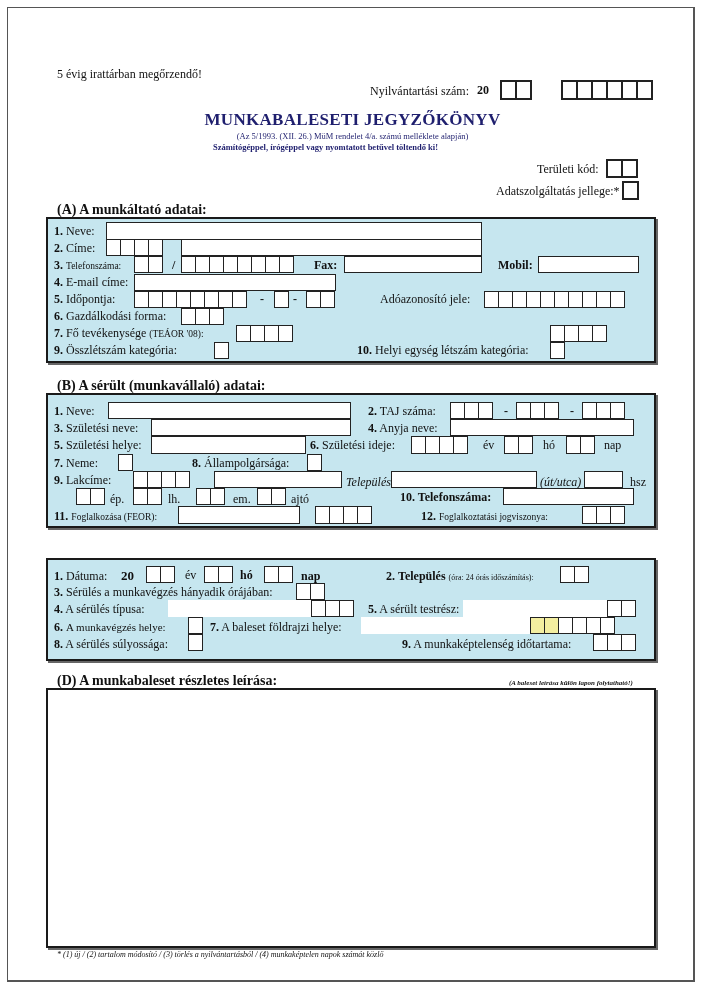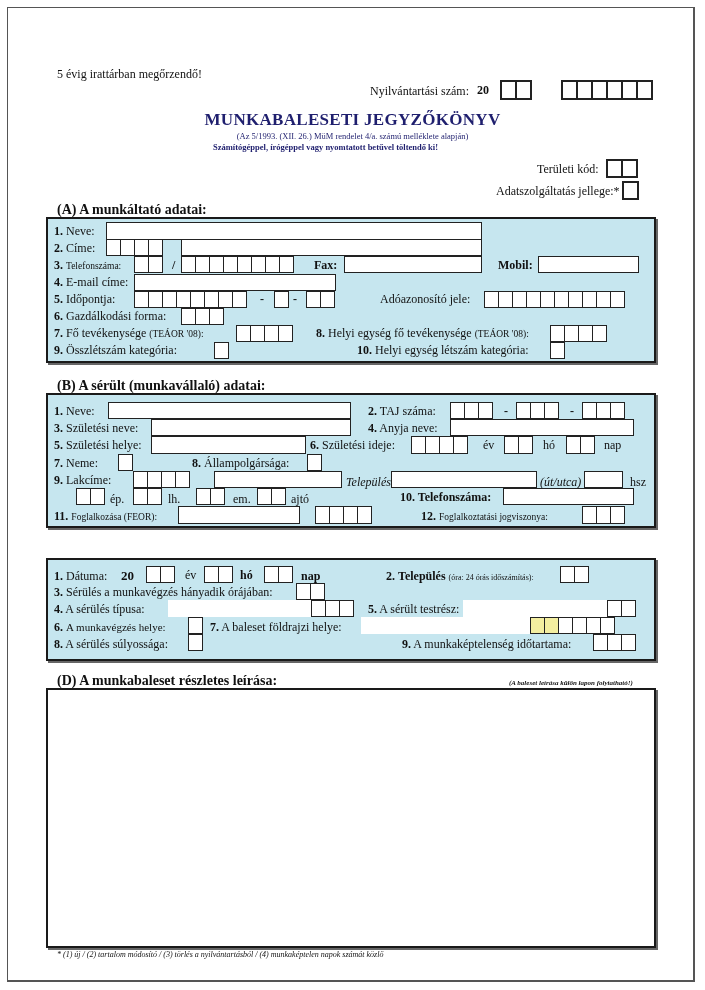--- a/index.html
+++ b/index.html
@@ -145,21 +145,20 @@
       <div class="c"></div>
     </div>
 
   <div class="lbl" style="left:6px;top:107px;"><span class="n">7.</span> <span>Fő tevékenysége</span> <span class="small">(TEÁOR '08):</span></div>
   <div class="cells" style="left:188px;top:106px;height:17px;">
       <div class="c"></div>
       <div class="c"></div>
       <div class="c"></div>
       <div class="c"></div>
     </div>
-  <div class="lbl" style="left:268px;top:107px;"><span class="n">8.</span> <span>Helyi egység fő tevékenysége</span> <span class="small">(TEÁOR '08):</span></div>
   <div class="cells" style="left:502px;top:106px;height:17px;">
       <div class="c"></div>
       <div class="c"></div>
       <div class="c"></div>
       <div class="c"></div>
     </div>
 
   <div class="lbl" style="left:6px;top:124px;"><span class="n">9.</span> <span>Összlétszám kategória:</span></div>
   <div class="cells" style="left:166px;top:123px;height:17px;">
       <div class="c"></div>

